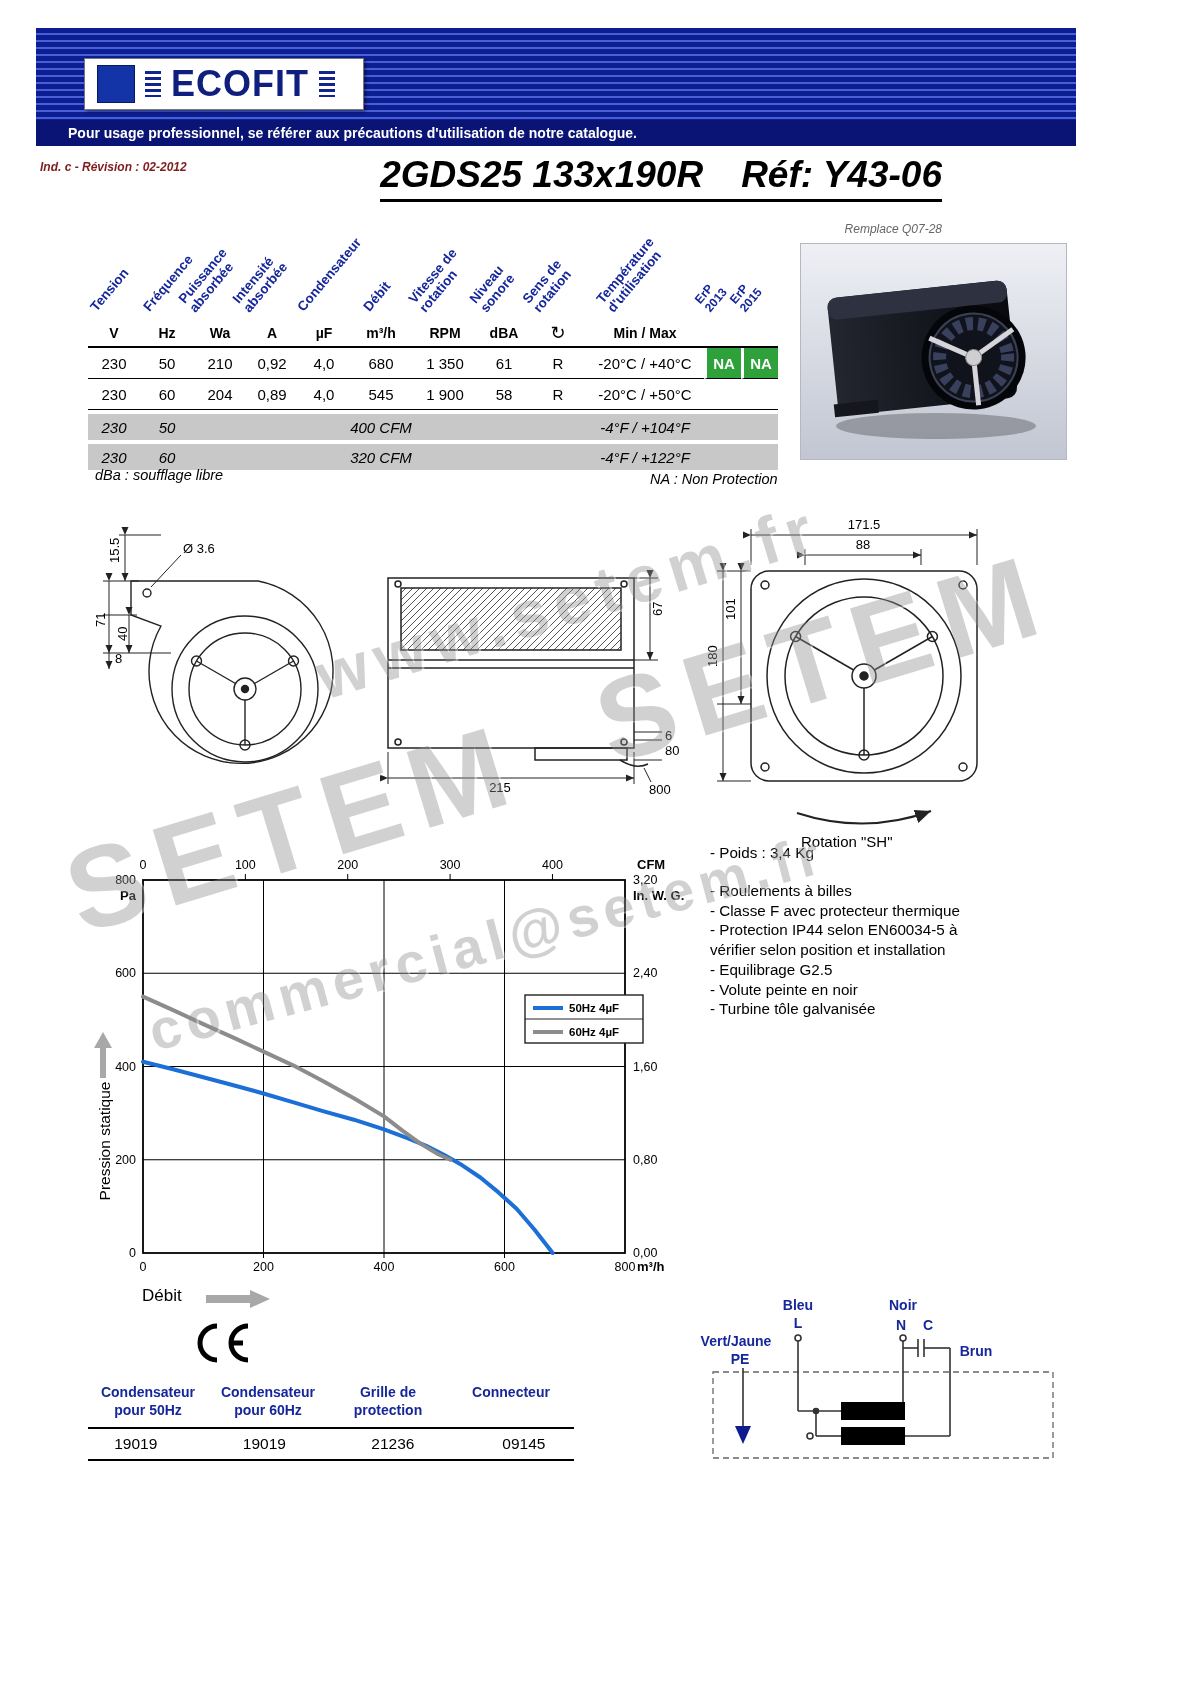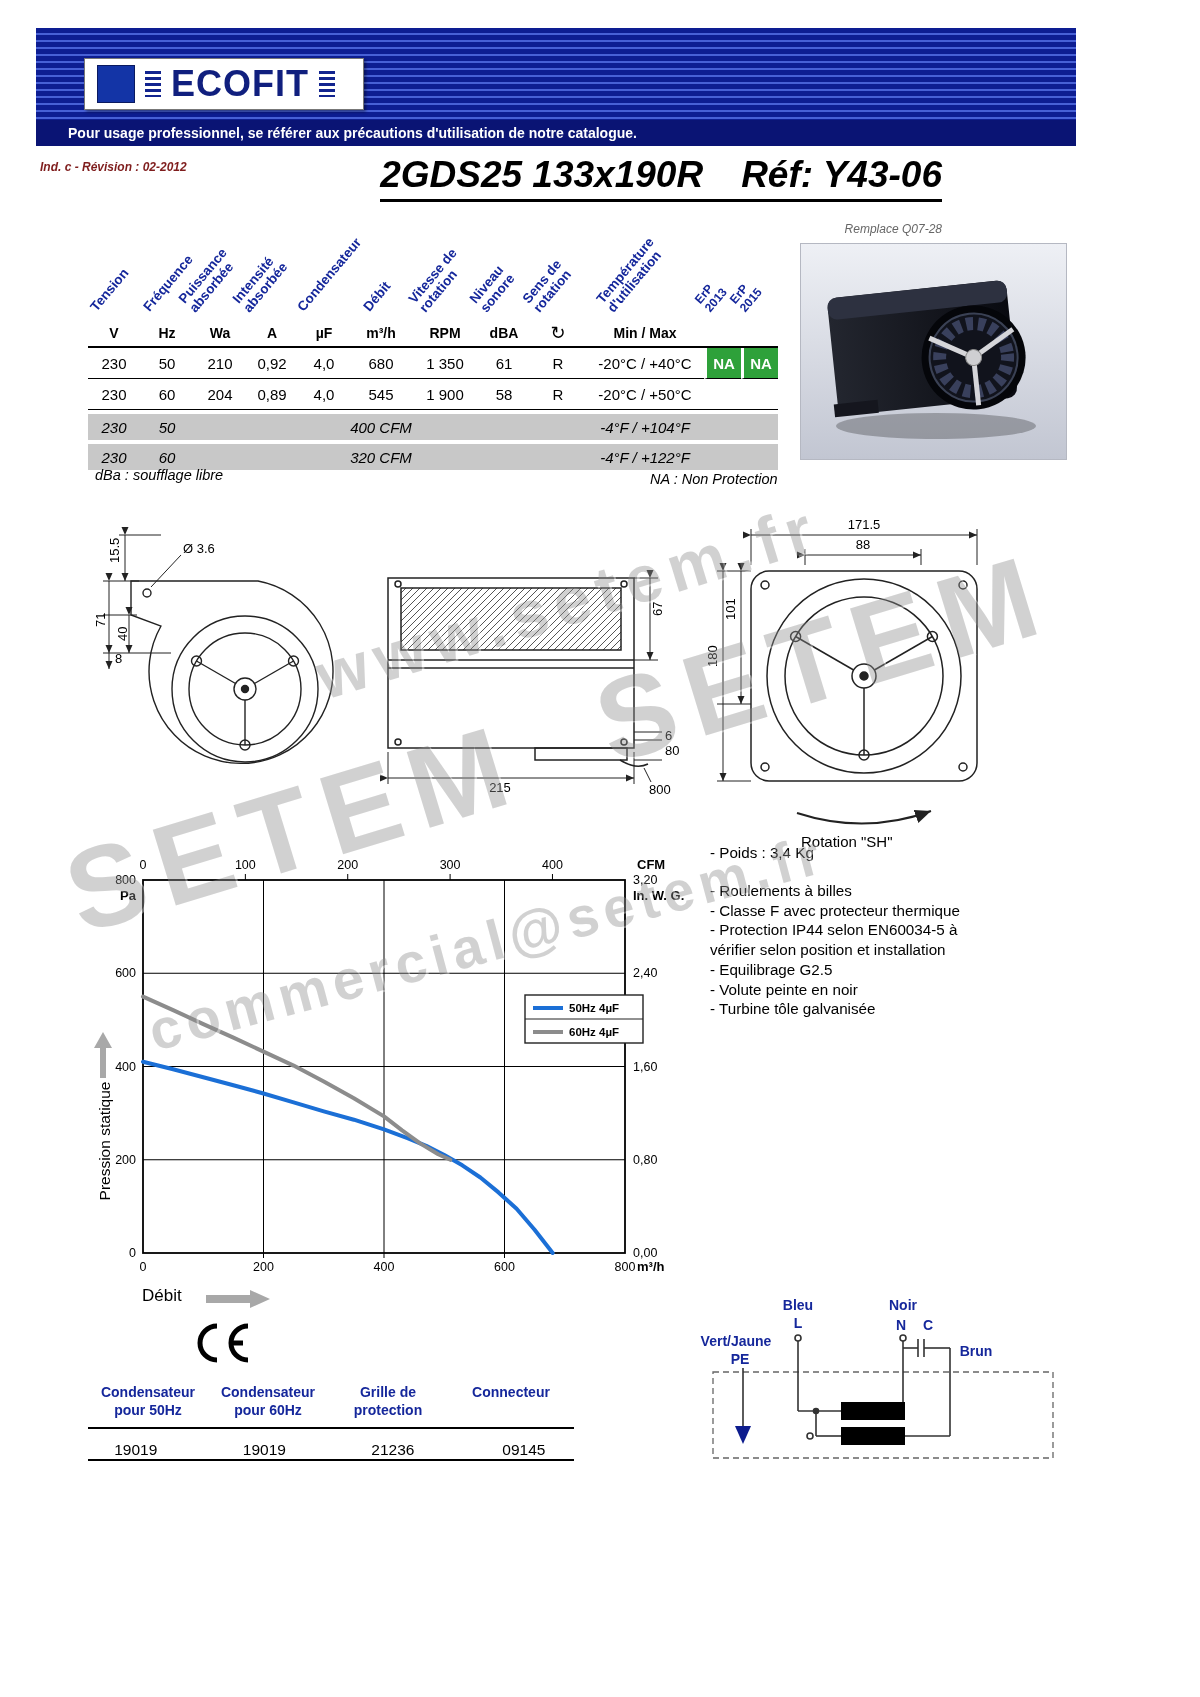--- a/index.html
+++ b/index.html
@@ -50,21 +50,21 @@
   .feat-weight{margin-bottom:18px;}
 
   
   .chart-host{left:85px;top:853px;width:625px;height:450px;z-index:2;}
   .ylab{left:20px;top:1132px;width:170px;text-align:center;transform:rotate(-90deg);font-size:15.5px;z-index:3;}
   .xlab{left:142px;top:1286px;font-size:17px;z-index:3;}
 
   
   .acc{left:88px;top:1384px;width:486px;z-index:2;}
   .acc-head{display:flex;}
-  .acc-vals{display:flex;border-top:2px solid #000;border-bottom:2px solid #000;margin-top:8px;height:30px;align-items:flex-end;gap:33px;}
+  .acc-vals{display:flex;border-top:2px solid #000;border-bottom:2px solid #000;margin-top:8px;height:30px;align-items:center;gap:33px;}
   .acc-col{text-align:center;white-space:pre-line;}
   .acc-head .acc-col{color:#15279b;font-weight:bold;font-size:14px;line-height:1.25;}
   .acc-vals .acc-col{font-size:15.5px;}
   .acc-col:nth-child(1){width:120px;}
   .acc-col:nth-child(2){width:120px;}
   .acc-col:nth-child(3){width:120px;}
   .acc-col:nth-child(4){width:126px;}
 
   
   .footer{left:36px;top:1528px;width:1140px;display:flex;gap:5px;align-items:center;color:#15279b;

